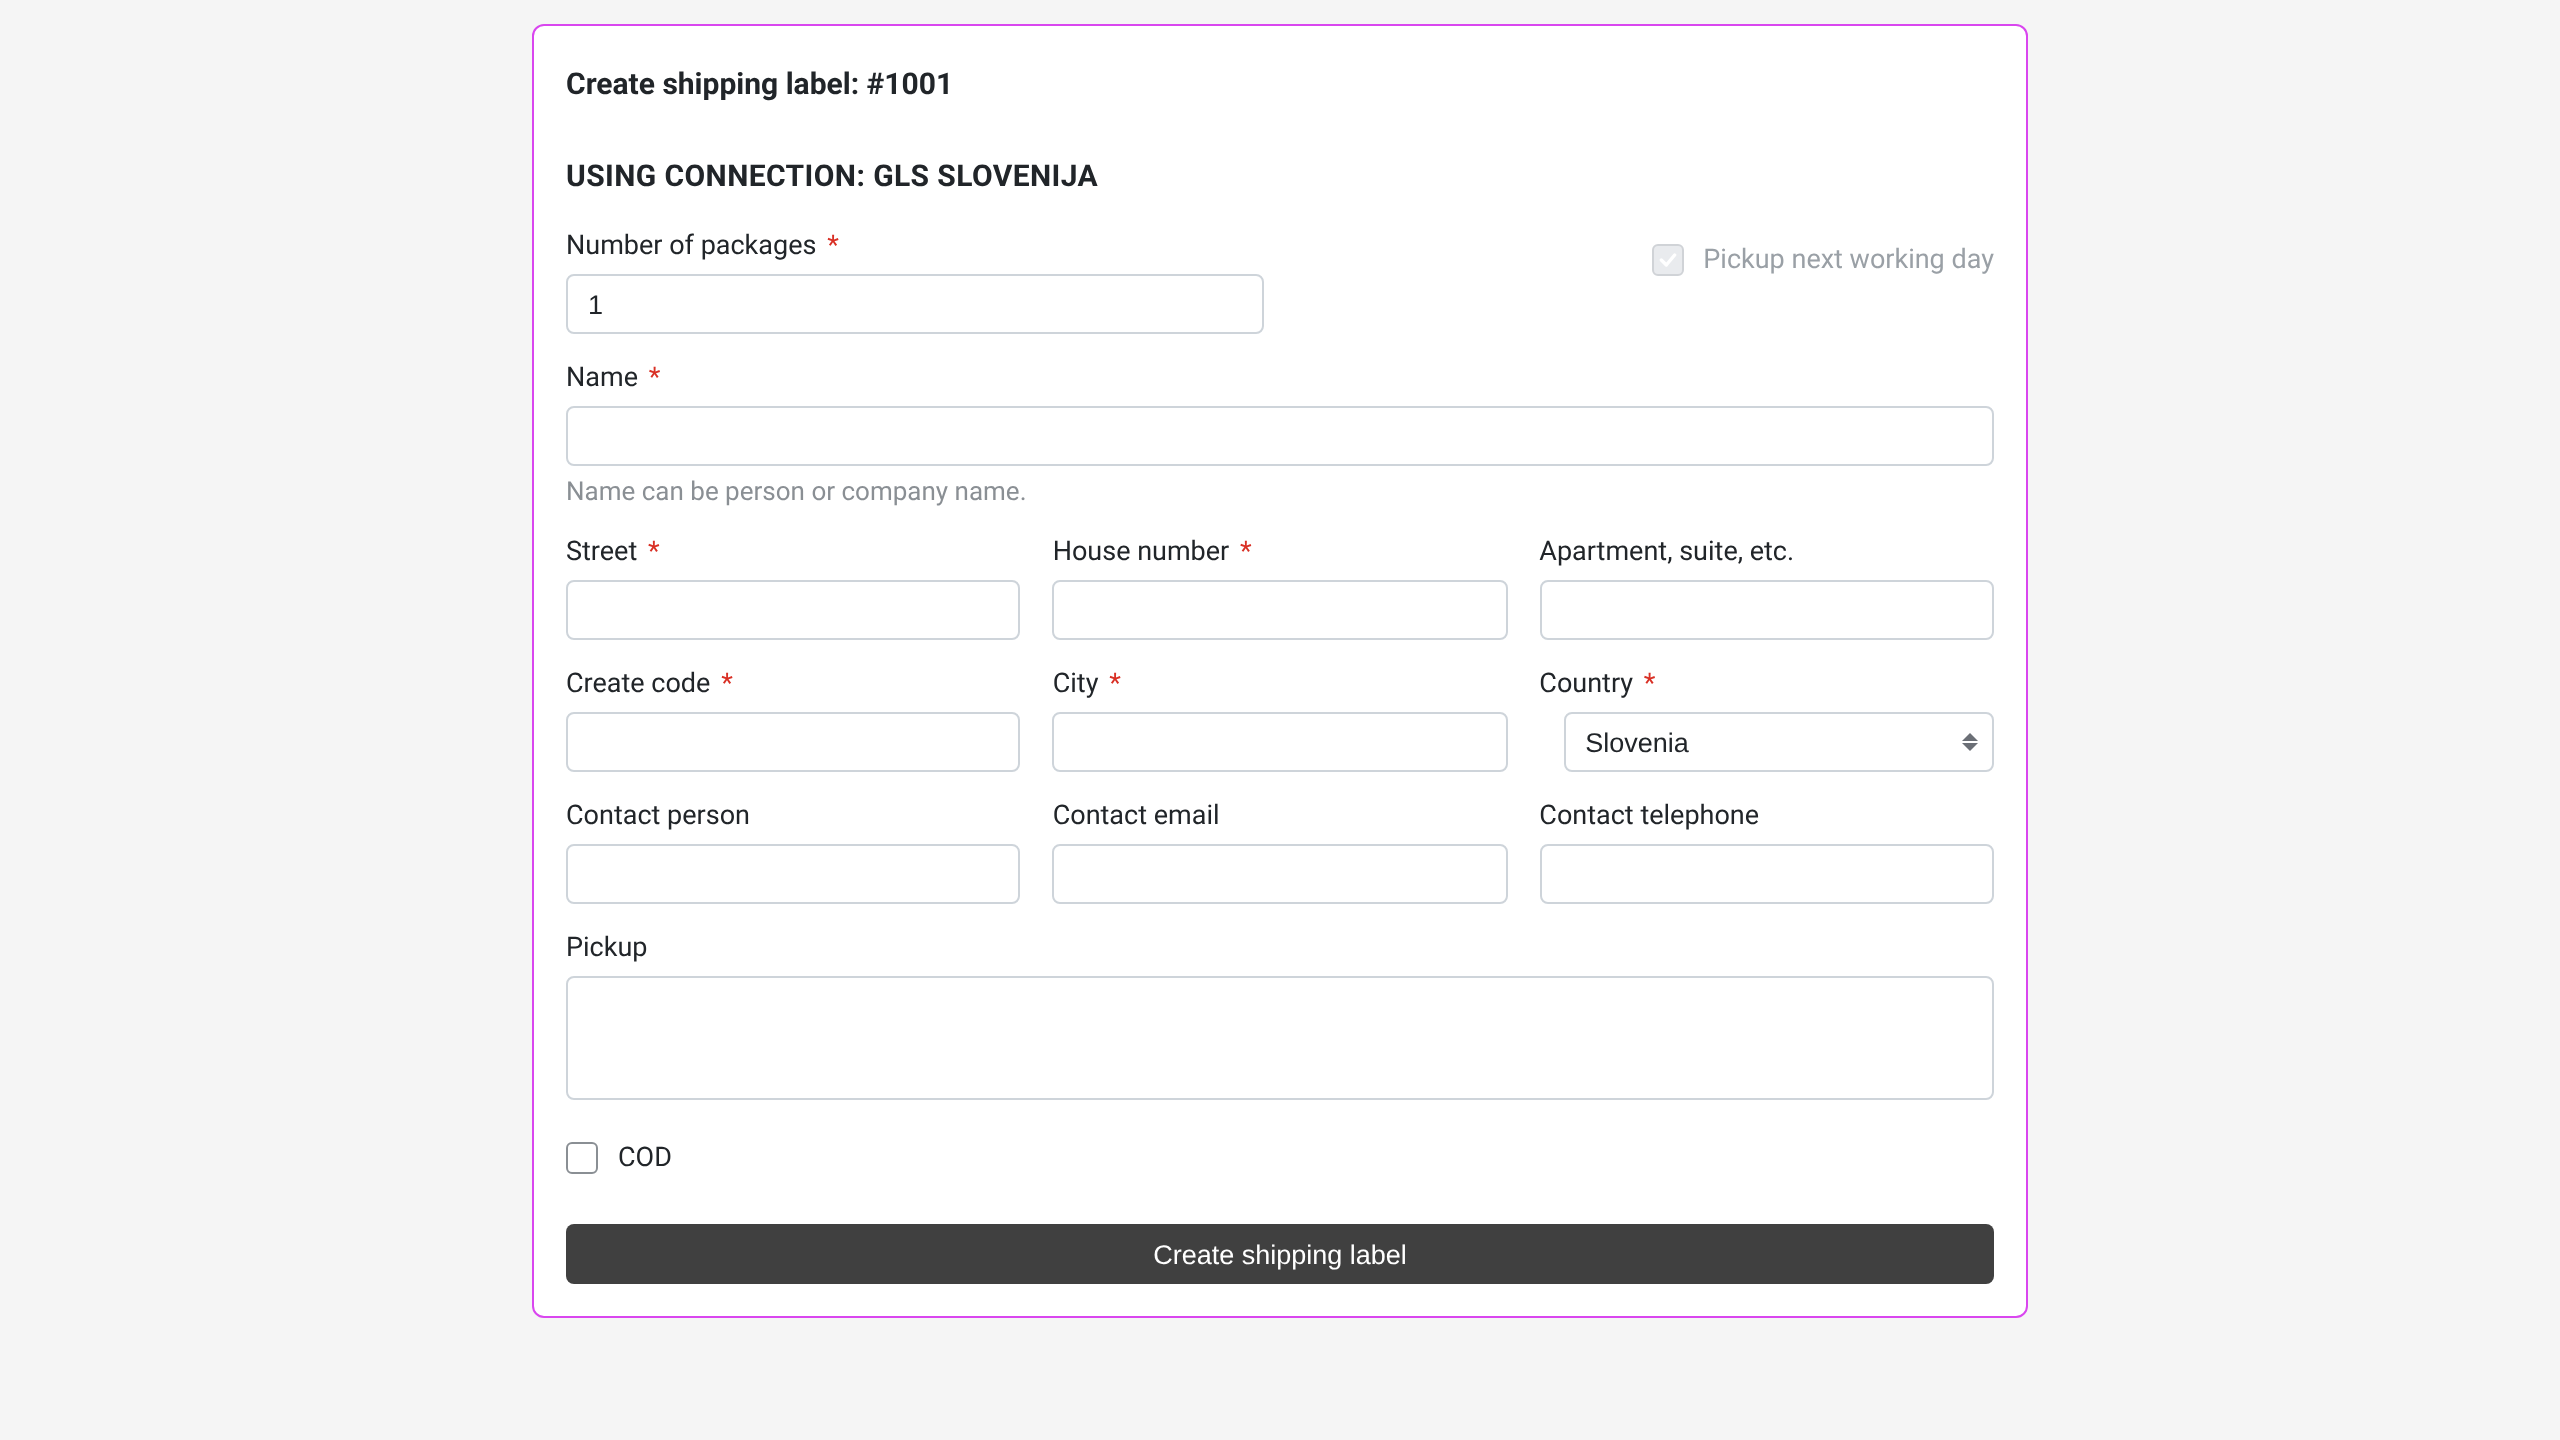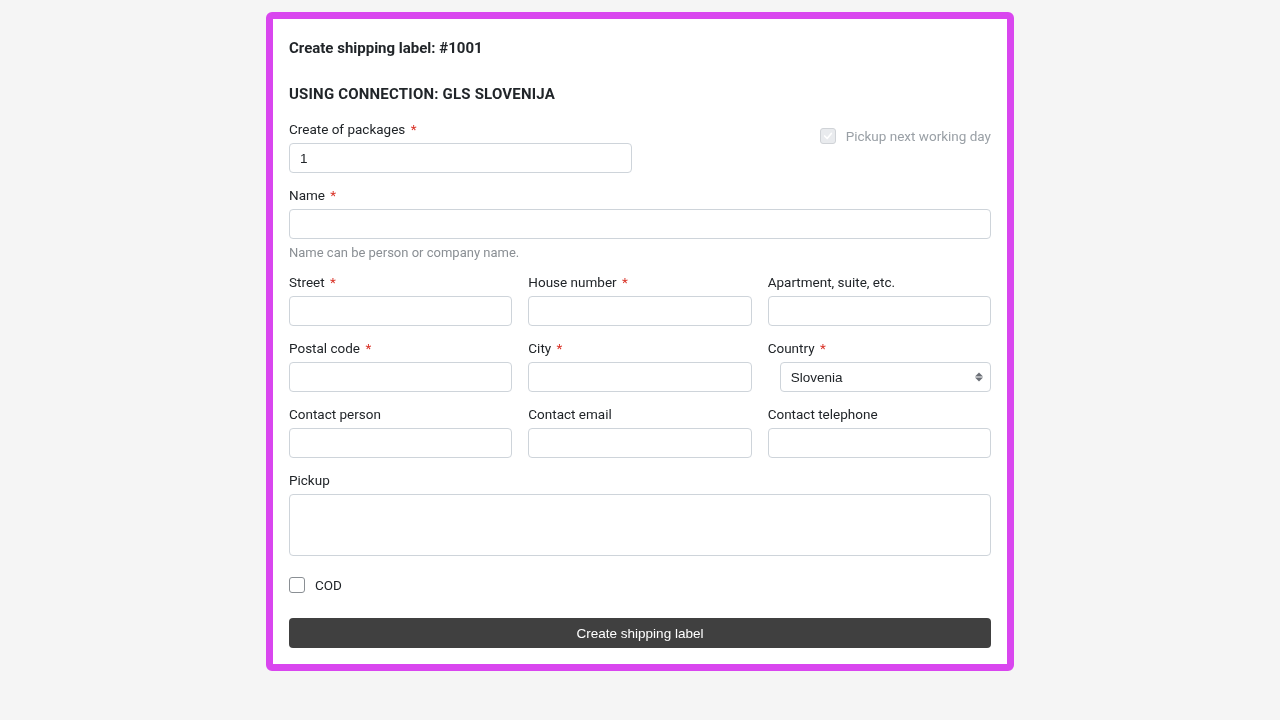--- a/index.html
+++ b/index.html
@@ -8,21 +8,21 @@
     width: 1280px; height: 720px;
     background: #f5f5f5;
     font-family: -apple-system, BlinkMacSystemFont, "Segoe UI", Roboto, "Helvetica Neue", Arial, sans-serif;
     font-size: 14px;
     color: #212529;
   }
   .card {
     width: 748px;
     margin: 12px auto 0 auto;
     background: #fff;
-    border: 7px solid #d946ef;
+    border: 1px solid #d946ef;
     border-radius: 6px;
     padding: 16px;
   }
   .card-title {
     font-size: 15px;
     font-weight: 700;
     margin: 4px 0 28px 0;
   }
   .section-sub {
     font-size: 15px;
@@ -150,21 +150,21 @@
 
 <div class="card">
   <div class="card-title">Create shipping label: #1001</div>
 
   <div class="section-sub">USING CONNECTION: GLS SLOVENIJA</div>
 
   
   <div class="form-row">
     <div class="form-group half">
       <label>
-        <span>Create of packages</span>
+        <span>Number of packages</span>
         <span class="req">*</span>
       </label>
       <input class="form-control" type="text" value="1" style="">
     </div>
     <div class="form-group half pickup-col">
       <div class="checkbox-row">
         <span class="checkbox-box disabled">
           <svg viewBox="0 0 12 12">
               <path d="M2 6 L5 9 L10 3" stroke="#fff" stroke-width="2" fill="none" stroke-linecap="round" stroke-linejoin="round"></path>
             </svg>
@@ -205,21 +205,21 @@
     <div class="form-group">
       <label>Apartment, suite, etc.</label>
       <input class="form-control" type="text" value="" style="">
     </div>
   </div>
 
   
   <div class="form-row">
     <div class="form-group">
       <label>
-        <span>Postal code</span>
+        <span>Create code</span>
         <span class="req">*</span>
       </label>
       <input class="form-control" type="text" value="" style="">
     </div>
     <div class="form-group">
       <label>
         <span>City</span>
         <span class="req">*</span>
       </label>
       <input class="form-control" type="text" value="" style="">

